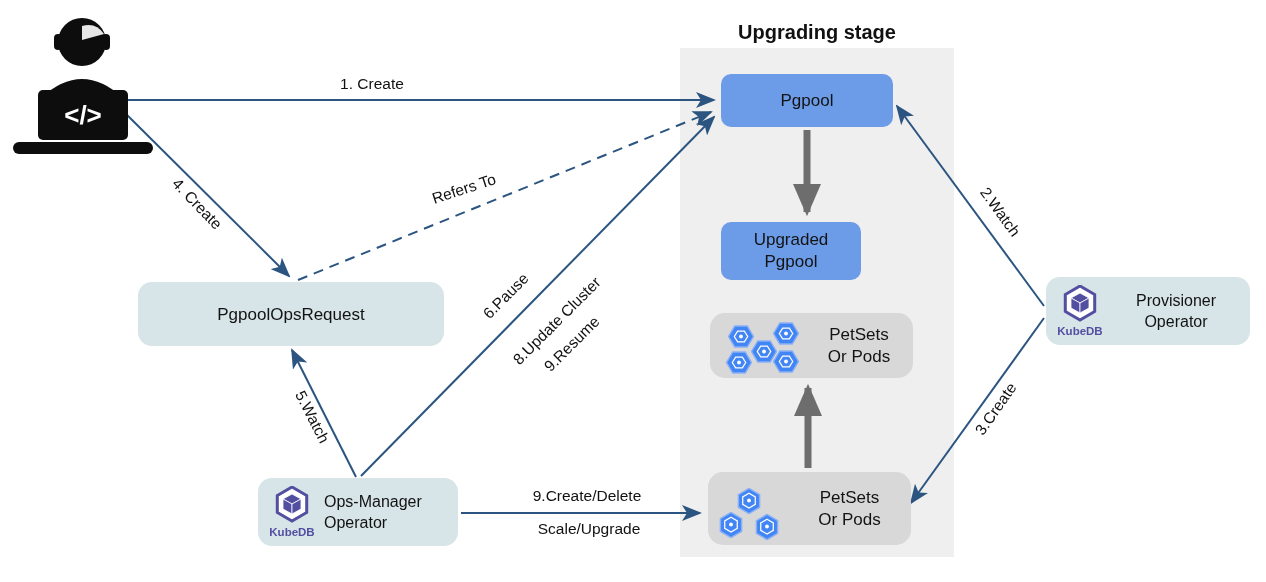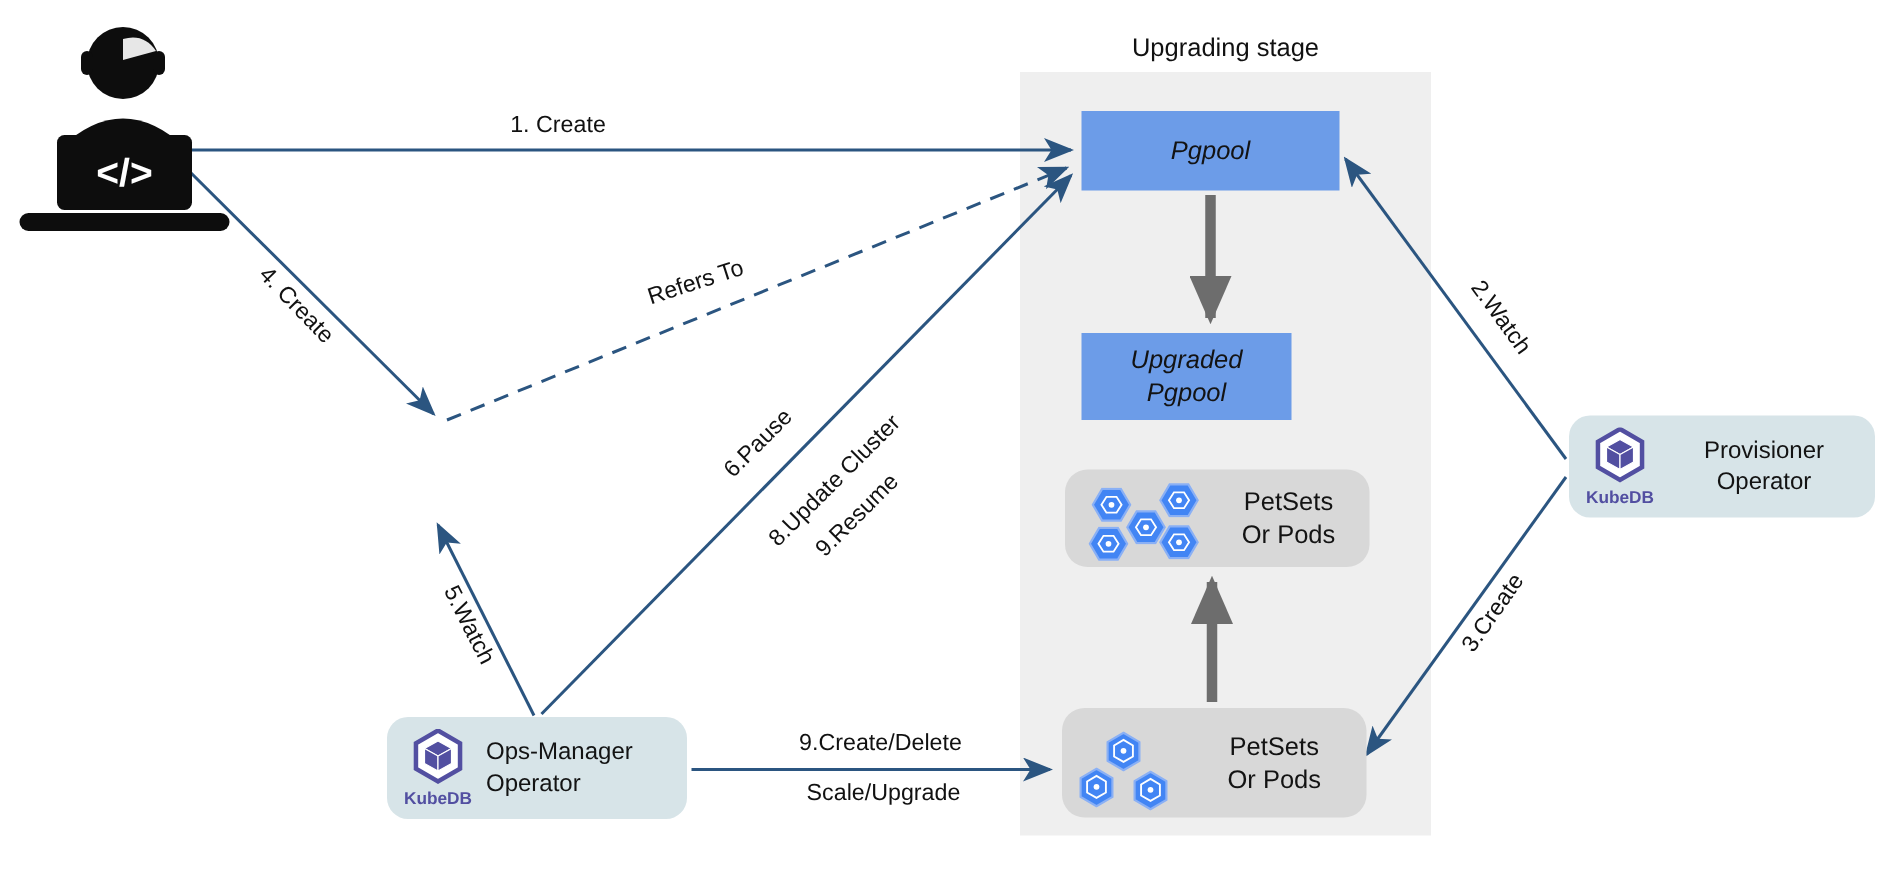--- a/index.html
+++ b/index.html
@@ -28,22 +28,22 @@
     position: absolute;
     left: 680px; top: 48px;
     width: 274px; height: 509px;
     background: var(--stage-panel);
     z-index: 1;
   }
   .stage-title {
     position: absolute;
     left: 817px; top: 32px;
     transform: translate(-50%, -50%);
-    font-size: 17px;
-    font-weight: normal;
+    font-size: 20px;
+    font-weight: bold;
     color: #111;
     white-space: nowrap;
     z-index: 4;
   }
   .edges-layer {
     position: absolute;
     left: 0; top: 0;
     width: 1266px; height: 582px;
     z-index: 2;
     pointer-events: none;
@@ -57,21 +57,21 @@
     position: absolute;
     z-index: 3;
     display: flex;
     align-items: center;
     justify-content: center;
     text-align: center;
     color: #131313;
     font-size: 17px;
     line-height: 22px;
   }
-  .node.blue { background: var(--blue-node); border-radius: 0; font-style: italic; }
+  .node.blue { background: var(--blue-node); border-radius: 10px; }
   .node.operator {
     background: var(--operator-node);
     border-radius: 14px;
     font-size: 16px;
     line-height: 21px;
     gap: 8px;
     justify-content: flex-start;
     padding: 0 10px;
   }
   .node.petsets {
@@ -191,20 +191,23 @@
       <use href="#hexpod-pointy" x="23" y="10.5" width="24" height="27"></use>
       <use href="#hexpod-pointy" x="5" y="34.5" width="24" height="27"></use>
       <use href="#hexpod-pointy" x="41" y="36.5" width="24" height="27"></use>
     </svg>
     <span class="label-wrap stack">
       <span>PetSets</span>
       <span>Or Pods</span>
     </span>
   </div>
 
+  <div class="node operator" style="left:138px;top:282px;width:306px;height:64px;justify-content:center;">
+    <span style="font-size:17px;">PgpoolOpsRequest</span>
+  </div>
 
   <div class="node operator" style="left:258px;top:478px;width:200px;height:68px;">
     <svg class="kubedb-logo" width="48" height="56" viewBox="0 0 48 56">
       <use href="#kubedb-cube" x="2" y="2" width="44" height="38"></use>
       <text x="24" y="52" text-anchor="middle" class="kubedb-word">KubeDB</text>
     </svg>
     <span class="stack" style="flex:1;text-align:left;">
       <span>Ops-Manager</span>
       <span>Operator</span>
     </span>

